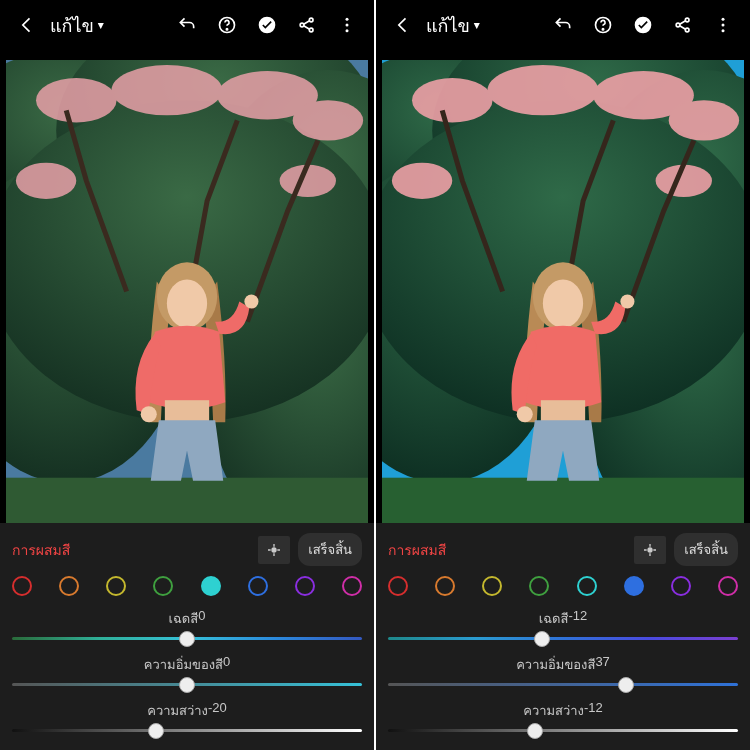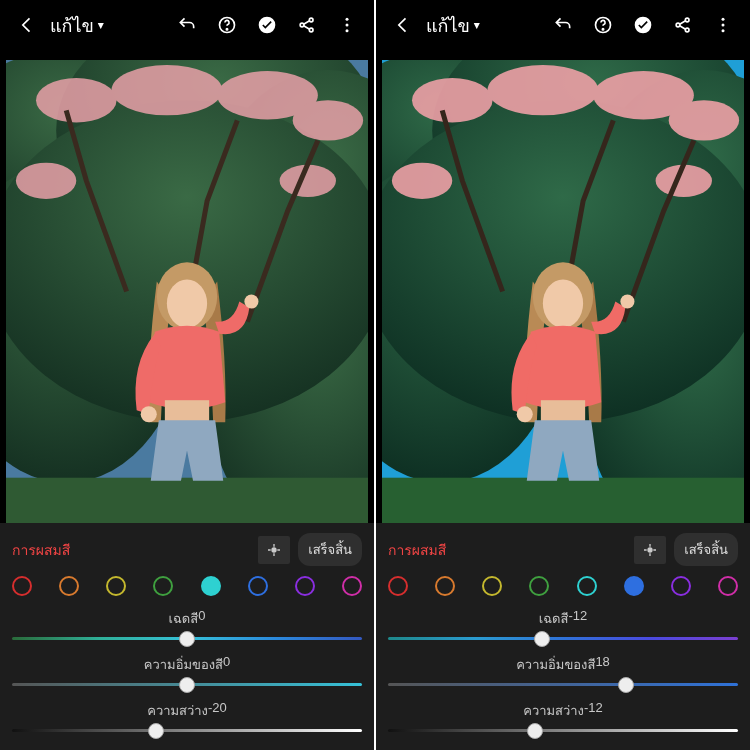--- a/index.html
+++ b/index.html
@@ -320,21 +320,21 @@
           <span>เฉดสี</span>
           <span>-12</span>
         </div>
       <div class="track grad-blue">
           <div class="thumb" style="left:44%"></div>
         </div>
     </div>
     <div class="sliderrow">
       <div class="sliderhead">
           <span>ความอิ่มของสี</span>
-          <span>18</span>
+          <span>37</span>
         </div>
       <div class="track grad-sat2">
           <div class="thumb" style="left:68%"></div>
         </div>
     </div>
     <div class="sliderrow">
       <div class="sliderhead">
           <span>ความสว่าง</span>
           <span>-12</span>
         </div>

